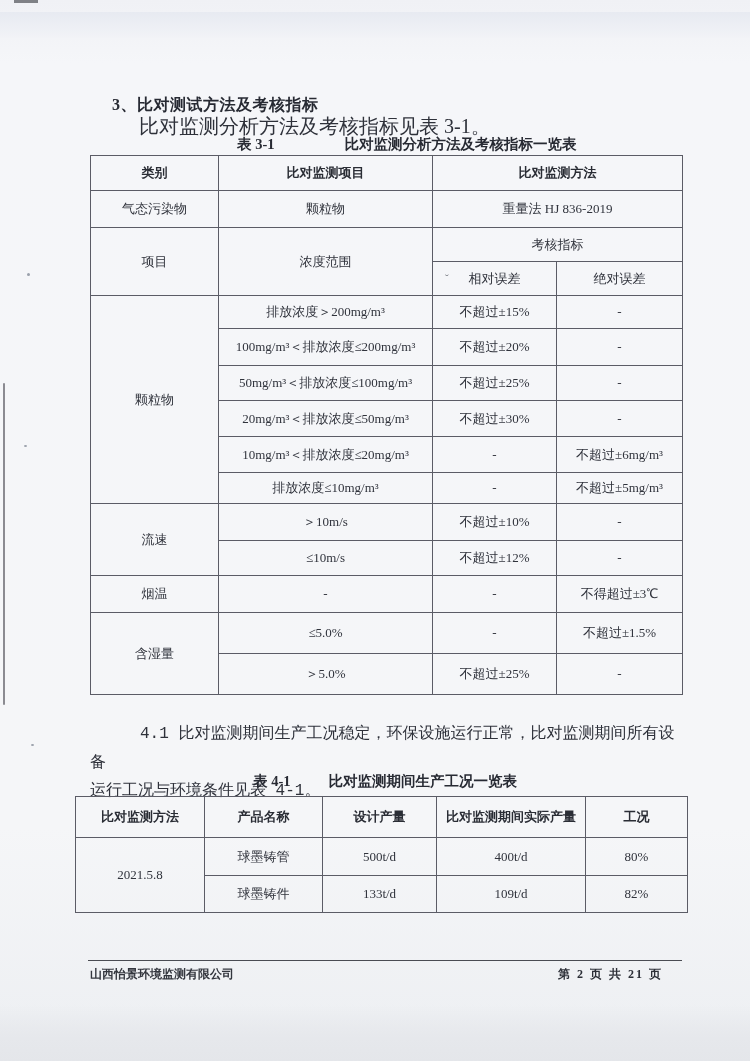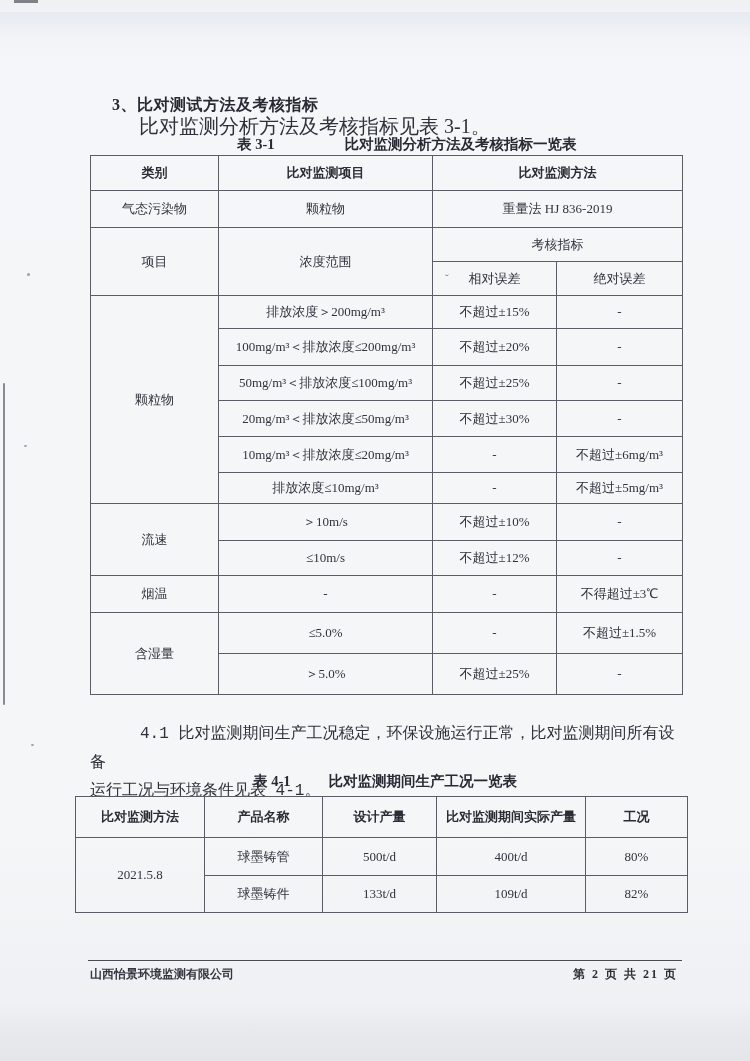--- a/index.html
+++ b/index.html
@@ -30,21 +30,21 @@
   
   table{border-collapse:collapse;table-layout:fixed;}
   td{border:1px solid #5b5c66;text-align:center;vertical-align:middle;
      font-size:13px;color:#30333c;padding:0 2px;overflow:hidden;}
   .bold td, td.bold{font-weight:700;color:#2a2d35;}
   .rel-cell{position:relative;}
   .stray{position:absolute;left:12px;top:50%;transform:translateY(-60%);font-size:11px;color:#6a6d76;}
   
   .footer-rule{position:absolute;left:88px;top:960px;width:594px;height:1px;background:#4a4c53;}
   .footer-company{position:absolute;left:90px;top:966px;font-size:12px;color:#33363e;font-weight:bold;}
-  .footer-page{position:absolute;left:558px;top:966px;font-size:12px;font-weight:700;letter-spacing:2px;color:#2c2f37;margin-left:15px;}
+  .footer-page{position:absolute;left:558px;top:966px;font-size:12px;font-weight:700;letter-spacing:2px;color:#2c2f37;}
 </style>
 </head>
 <body>
 
 <div class="page">
 
   <div class="top-band"></div>
   <div class="top-dash"></div>
   <div class="spine-line"></div>
   <div class="bottom-shade"></div>

